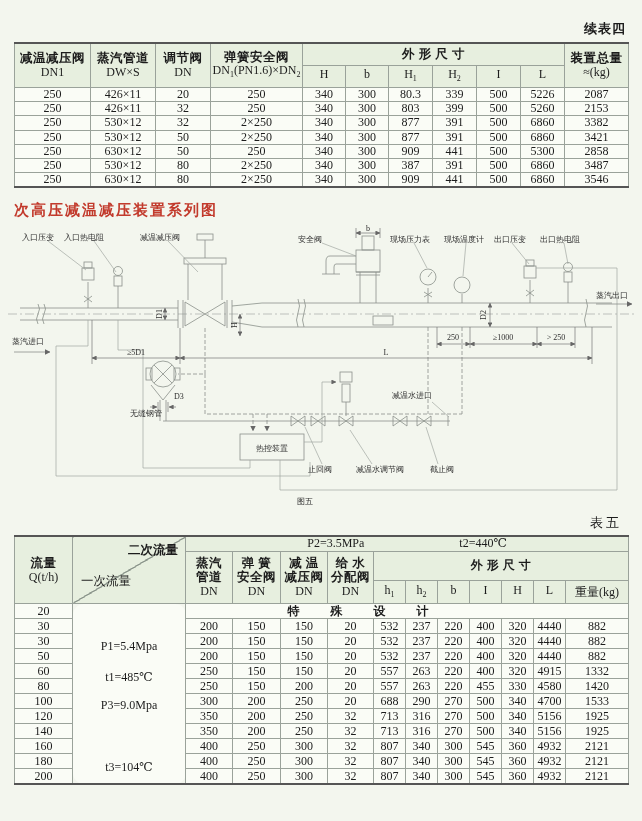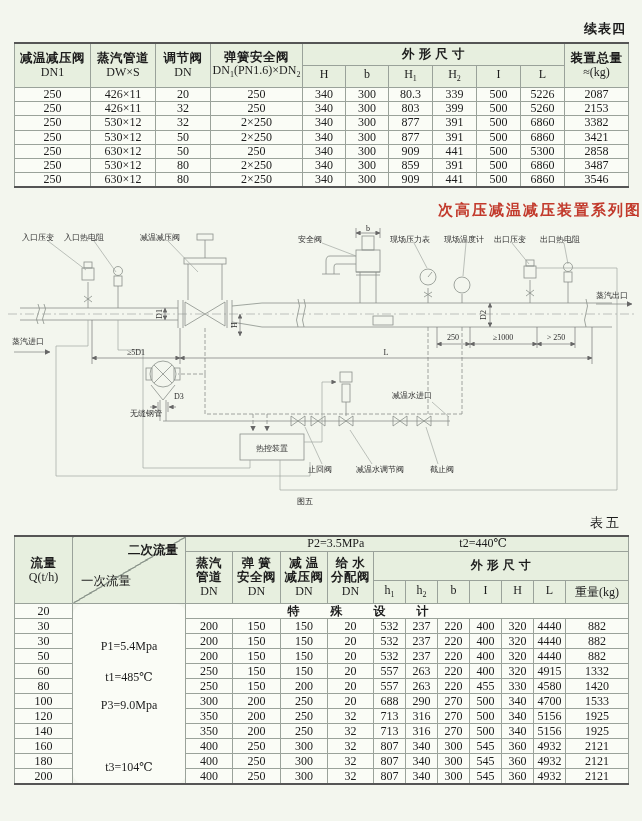--- a/index.html
+++ b/index.html
@@ -11,21 +11,21 @@
   table{border-collapse:collapse;table-layout:fixed;width:614px;margin:0 14px;
         border-top:2px solid #555;border-bottom:2px solid #555;}
   th,td{border:1px solid #9aa29a;text-align:center;padding:0;font-weight:normal;
         font-size:12px;line-height:1.1;overflow:hidden;}
   thead th{background:#e7efdf;}
   tbody td{background:#fafcf6;height:13px;}
   .cn{font-weight:bold;font-size:12.5px;letter-spacing:.5px;}
   .en{font-size:12px;}
   sub{font-size:8px;}
   .t1 thead th{height:21px;}
-  .heading{margin:13px 0 4px 14px;color:#c23a2c;font-size:15px;letter-spacing:2px;font-weight:bold;text-align:right;}
+  .heading{margin:13px 0 4px 14px;color:#c23a2c;font-size:15px;letter-spacing:2px;font-weight:bold;}
   .diagram-wrap{position:relative;width:642px;height:288px;}
   .tbl5-label{text-align:right;margin:2px 20px 3px 0;font-size:13px;letter-spacing:3px;}
   .t2 td,.t2 th{font-size:12px;}
   .t2 tbody td{height:14px;}
   .diag-cell{position:relative;background:
     linear-gradient(to bottom right,transparent calc(50% - .7px),#8f998f calc(50% - .7px),#8f998f calc(50% + .7px),transparent calc(50% + .7px)) #e7efdf; padding-left: 24px;}
   .diag-top{position:absolute;top:7px;right:7px;font-weight:bold;font-size:12.5px;}
   .diag-bot{position:absolute;bottom:15px;left:8px;font-weight:normal;font-size:12.5px;}
   .cond-wrap{position:relative;border-radius:11px;}
   .cond-wrap span{position:absolute;left:0;right:0;text-align:center;font-size:12px;}
@@ -158,21 +158,21 @@
         <td>5300</td>
         <td>2858</td>
       </tr>
       <tr>
         <td>250</td>
         <td>530×12</td>
         <td>80</td>
         <td>2×250</td>
         <td>340</td>
         <td>300</td>
-        <td>859</td>
+        <td>387</td>
         <td>391</td>
         <td>500</td>
         <td>6860</td>
         <td>3487</td>
       </tr>
       <tr>
         <td>250</td>
         <td>630×12</td>
         <td>80</td>
         <td>2×250</td>

